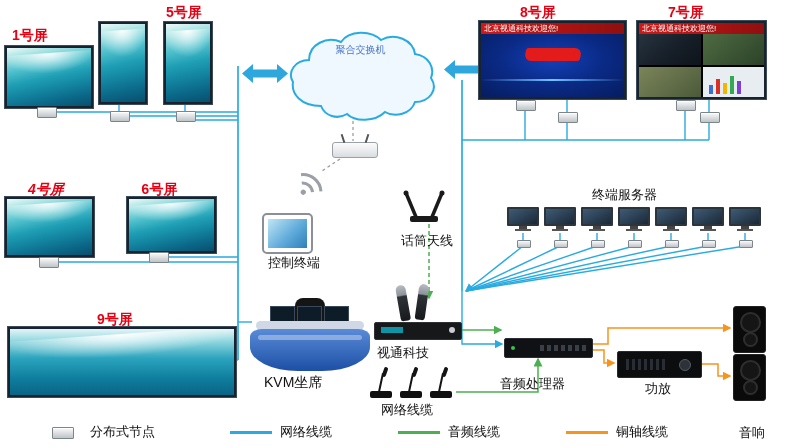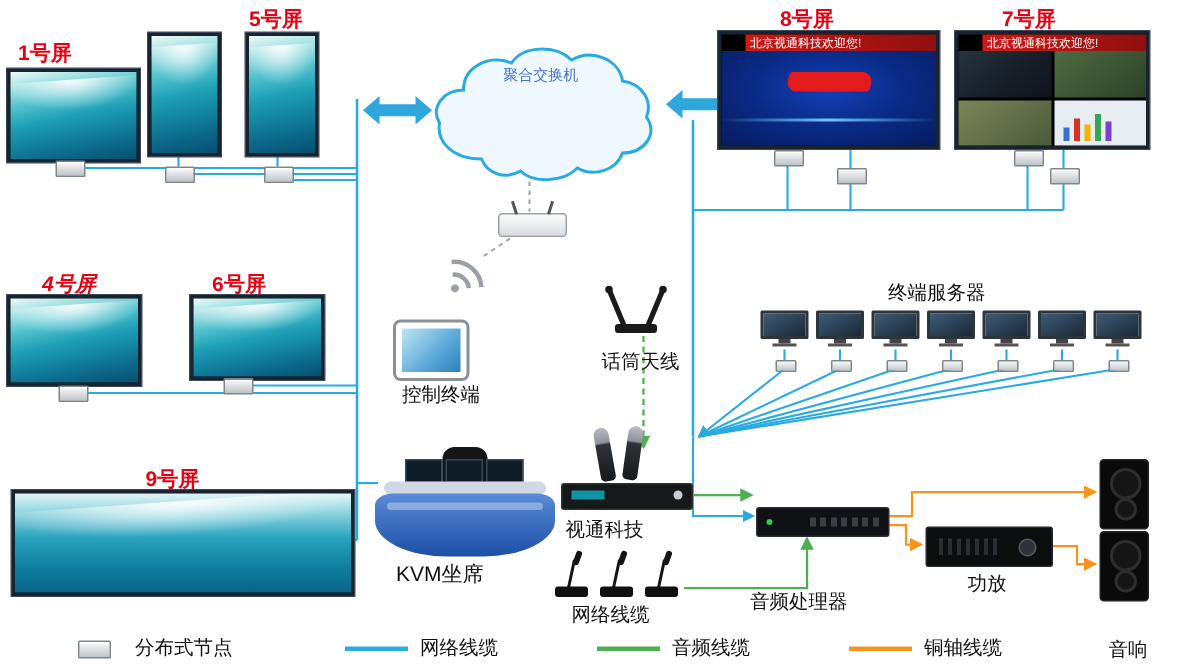--- a/index.html
+++ b/index.html
@@ -67,21 +67,21 @@
       background:repeating-linear-gradient(90deg,#3a3f46 0 4px,#101114 4px 7px);}
   #dsp::before{content:"";position:absolute;left:6px;top:7px;width:4px;height:4px;border-radius:50%;background:#39c24d;}
   #amp{left:617px;top:351px;width:83px;height:25px;background:#0c0d0f;border:1px solid #26292e;border-radius:2px;}
   #amp::before{content:"";position:absolute;right:10px;top:7px;width:10px;height:10px;border-radius:50%;background:#2d3138;border:1px solid #565c64;}
   #amp::after{content:"";position:absolute;left:8px;top:7px;width:40px;height:11px;
       background:repeating-linear-gradient(90deg,#2a2e34 0 3px,#0c0d0f 3px 6px);}
   .spk{position:absolute;width:31px;height:45px;background:#0a0a0a;border:1px solid #222;border-radius:3px;}
   .spk::before{content:"";position:absolute;left:6px;top:5px;width:17px;height:17px;border-radius:50%;background:#151515;border:2px solid #2e2e2e;}
   .spk::after{content:"";position:absolute;left:9px;bottom:5px;width:11px;height:11px;border-radius:50%;background:#151515;border:2px solid #2e2e2e;}
   
-  .ticker{position:absolute;left:16px;right:0;top:0;height:11px;background:linear-gradient(90deg,#d01818,#8f0f0f);
+  .ticker{position:absolute;left:0;right:0;top:0;height:11px;background:linear-gradient(90deg,#d01818,#8f0f0f);
       color:#fff;font-size:8px;line-height:11px;padding-left:3px;overflow:hidden;white-space:nowrap;}
   .s8-body{position:absolute;left:0;right:0;top:11px;bottom:0;overflow:hidden;
       background:radial-gradient(80% 90% at 50% 40%,#1440b8 0%,#0a2a86 45%,#051a58 100%);}
   .s8-body::before{content:"";position:absolute;left:0;right:0;top:72%;height:2px;
       background:linear-gradient(90deg,transparent,#6fc6ff,transparent);}
   .s8-logo{position:absolute;left:50%;top:22%;width:56px;height:13px;background:#e31b1b;
       transform:translateX(-50%) skewX(-14deg);border-radius:2px 8px 2px 8px;}
   .s8-brand{position:absolute;left:0;right:0;top:50%;text-align:center;color:#fff;font-size:12px;
       font-weight:bold;letter-spacing:3px;text-shadow:0 0 5px #4fc3ff;}
   .s7-grid{position:absolute;left:0;right:0;top:11px;bottom:0;display:grid;
@@ -324,21 +324,21 @@
       <div class="gbase"></div>
     </div>
   <div class="gmic dev" style="left:428px;top:366px;">
       <div class="gcap"></div>
       <div class="gneck"></div>
       <div class="gbase"></div>
     </div>
   <div class="blab dev" style="left:381px;top:401px;">网络线缆</div>
 
   <div class="abs dev" id="dsp"></div>
-  <div class="blab dev" style="left:500px;top:375px;margin-top:17px;">音频处理器</div>
+  <div class="blab dev" style="left:500px;top:375px;">音频处理器</div>
   <div class="abs dev" id="amp"></div>
   <div class="blab dev" style="left:645px;top:380px;">功放</div>
   <div class="spk dev" style="left:733px;top:306px;"></div>
   <div class="spk dev" style="left:733px;top:354px;"></div>
   <div class="blab dev" style="left:739px;top:400px;margin-top:24px;">音响</div>
 
   <div class="node dev" style="left:52px;top:427px;width:20px;height:10px;"></div>
   <div class="blab dev" style="left:90px;top:423px;">分布式节点</div>
   <div class="legline dev" style="left:230px;top:431px;width:42px;background:#29abe2;"></div>
   <div class="blab dev" style="left:280px;top:423px;">网络线缆</div>

